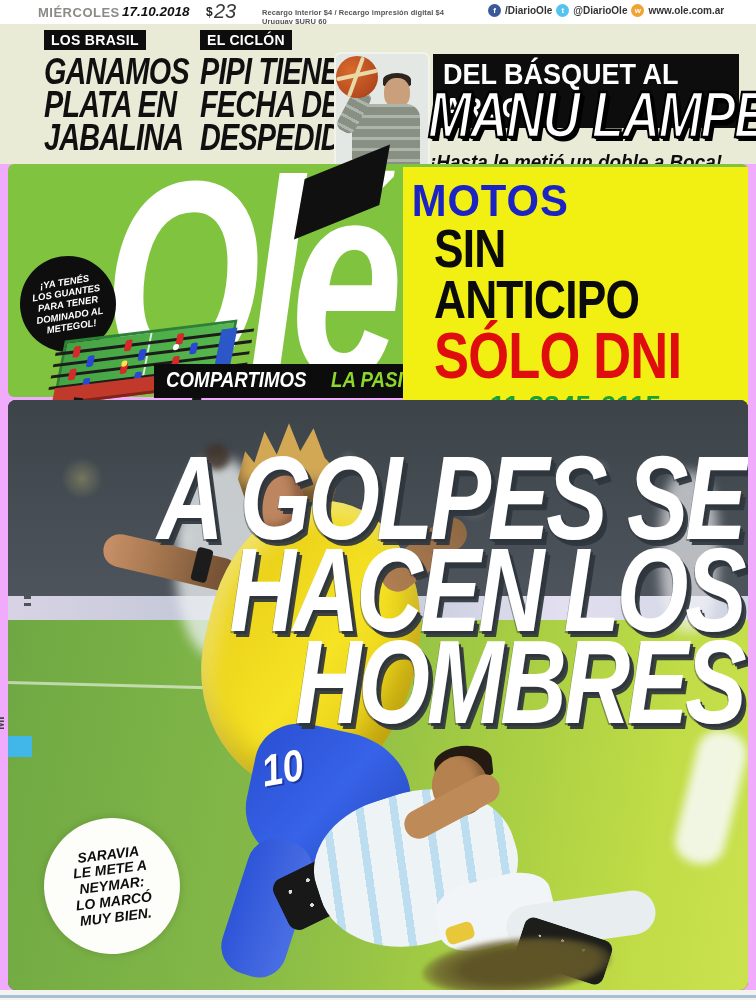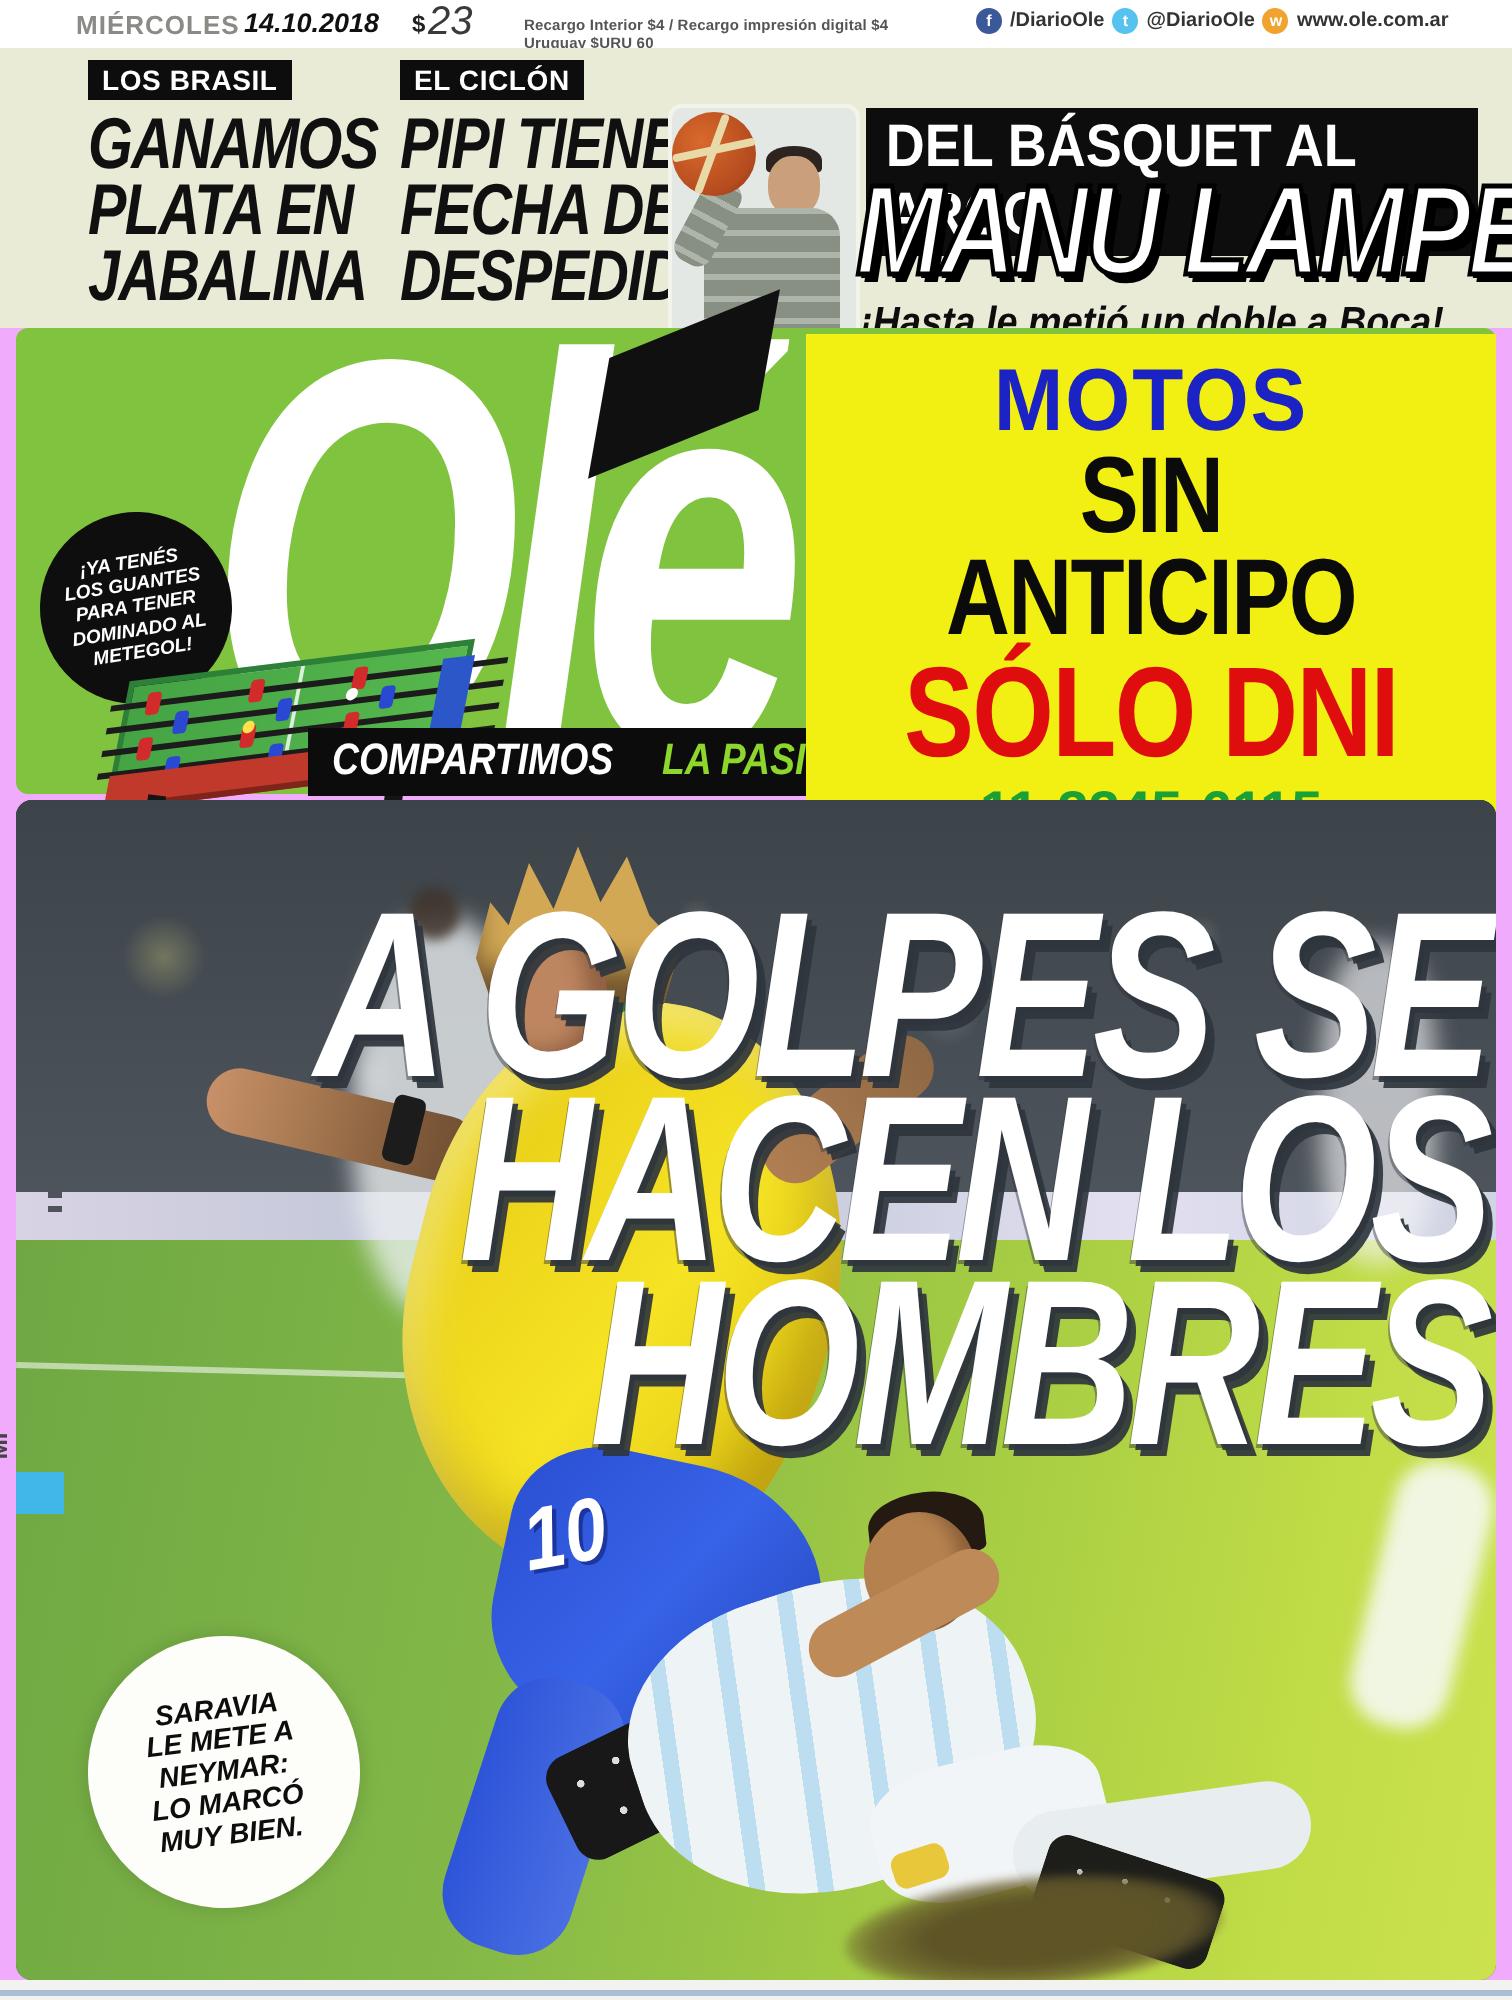--- a/index.html
+++ b/index.html
@@ -69,21 +69,21 @@
   .fb-side{position:absolute;left:196px;top:10px;width:16px;height:46px;background:#2c57c9;transform:skewX(-18deg);}
   .fb-leg{position:absolute;width:9px;height:22px;background:#141414;}
   .fb-ball{position:absolute;width:6px;height:6px;border-radius:50%;}
   #slogan{left:146px;top:200px;background:#0c0c0c;padding:3px 12px 5px 12px;white-space:nowrap;}
   #slogan .s1{color:#fff;}
   #slogan .s2{color:#8dd62c;}
   #slogan span{font-size:22px;font-weight:bold;font-style:italic;display:inline-block;
                transform:scaleX(.85);transform-origin:left center;letter-spacing:0;}
 
   
-  #ad{left:403px;top:167px;width:345px;height:280px;background:#f2ef12;text-align:center;overflow:hidden;}
+  #ad{left:403px;top:167px;width:345px;height:280px;background:#f2ef12;overflow:hidden;}
   #ad .motos{margin-top:12px;font-size:44px;line-height:1;font-weight:bold;color:#1b23c5;
              transform:scaleX(.95);transform-origin:center;letter-spacing:1px;}
   #ad .sinant{font-size:54px;line-height:.95;font-weight:bold;color:#0b0b0b;
               transform:scaleX(.82);transform-origin:center;letter-spacing:-1px;}
   #ad .solodni{font-size:64px;line-height:.95;font-weight:bold;color:#df0d0d;
                transform:scaleX(.82);transform-origin:center;letter-spacing:-1px;}
   .phone-row{margin-top:4px;display:flex;align-items:center;justify-content:center;gap:6px;}
   .phone-num{font-size:28px;font-weight:bold;color:#1ba037;letter-spacing:0;}
   .brand-dom{position:absolute;right:6px;bottom:3px;font-size:9px;font-weight:bold;color:#222;}
 
@@ -186,21 +186,21 @@
   #bottom-strip{left:0;top:990px;width:756px;height:10px;background:#f2f3ee;}
   #bottom-line{left:0;top:995px;width:756px;height:3px;background:#a9bfd3;}
 </style>
 </head>
 <body>
 
 <div id="page">
 
   <div id="topbar" class="abs">
     <span class="abs day" style="left:38px;top:5px">MIÉRCOLES</span>
-    <span class="abs date" style="left:122px;top:4px">14.10.2018</span>
+    <span class="abs date" style="left:122px;top:4px">17.10.2018</span>
     <span class="abs price-sym" style="left:206px;top:5px">$</span>
     <span class="abs price-val" style="left:214px;top:0px">23</span>
     <span class="abs fineprint" style="left:262px;top:8px;width:215px">Recargo Interior $4 / Recargo impresión digital $4  Uruguay $URU 60</span>
     <div class="abs social" style="left:488px;top:4px">
       <span class="sicon" style="background:#3b5998">f</span>
       <span>/DiarioOle</span>
       <span class="sicon" style="background:#55c3ee">t</span>
       <span>@DiarioOle</span>
       <span class="sicon" style="background:#f0a32e">w</span>
       <span>www.ole.com.ar</span>

